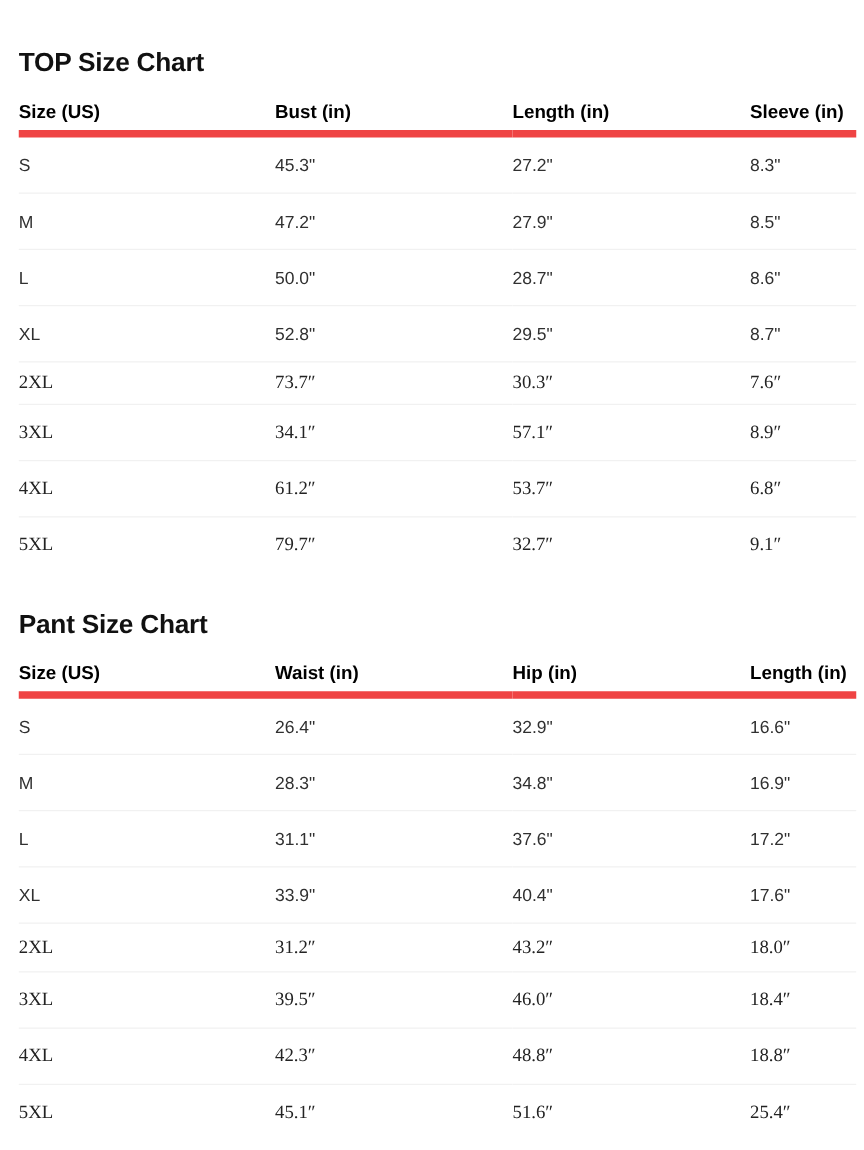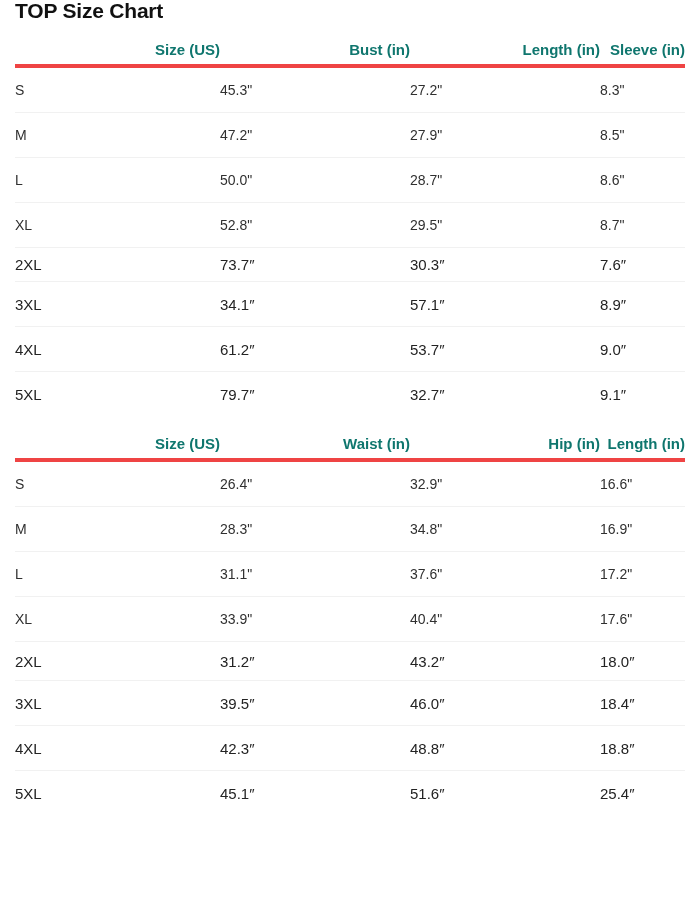--- a/index.html
+++ b/index.html
@@ -16,53 +16,54 @@
   }
   .chart-title {
     margin: 0;
     padding-left: 15px;
     font-size: 21px;
     line-height: 22px;
     font-weight: 700;
     letter-spacing: -0.2px;
     color: #111111;
   }
-  .section-top .chart-title { }
+  .section-top .chart-title { padding-top: 40px; }
   .section-pant .chart-title { padding-top: 31px; }
 
   table.size-table {
     border-collapse: collapse;
     table-layout: fixed;
     width: 670px;
     margin: 12px 0 0 15px;
   }
   table.size-table th {
-    text-align: right;
+    text-align: left;
     font-weight: 700;
     font-size: 15px;
-    color: #0f766e;
+    color: #000000;
     height: 30px;
     vertical-align: middle;
     padding: 0;
-    border-bottom: 4px solid #ef4444;
+    border-bottom: 6px solid #ef4444;
     white-space: nowrap;
   }
   table.size-table td {
     text-align: left;
     font-size: 14px;
     color: #303030;
     height: 44px;
     vertical-align: middle;
     padding: 0;
     border-bottom: 1px solid #f1f1f1;
     white-space: nowrap;
   }
   table.size-table tr.group-b td {
     font-size: 15px;
     color: #232323;
+    font-family: Liberation Serif, serif;
   }
   
   #table-0 tr.group-a + tr.group-b td { height: 33px; }
   #table-1 tr.group-a + tr.group-b td { height: 38px; }
   table.size-table tbody tr:last-child td { border-bottom: none; }
 </style>
 </head>
 <body>
 
 <section class="section-top">
@@ -116,33 +117,34 @@
         <tr class="group-b">
           <td>3XL</td>
           <td>34.1″</td>
           <td>57.1″</td>
           <td>8.9″</td>
         </tr>
         <tr class="group-b">
           <td>4XL</td>
           <td>61.2″</td>
           <td>53.7″</td>
-          <td>9.0″</td>
+          <td>6.8″</td>
         </tr>
         <tr class="group-b">
           <td>5XL</td>
           <td>79.7″</td>
           <td>32.7″</td>
           <td>9.1″</td>
         </tr>
       </tbody>
   </table>
 </section>
 
 <section class="section-pant">
+  <h2 class="chart-title">Pant Size Chart</h2>
   <table class="size-table" id="table-1">
     <colgroup>
       <col style="width:205px">
         <col style="width:190px">
         <col style="width:190px">
         <col>
     </colgroup>
     <thead>
       <tr>
         <th>Size (US)</th>

